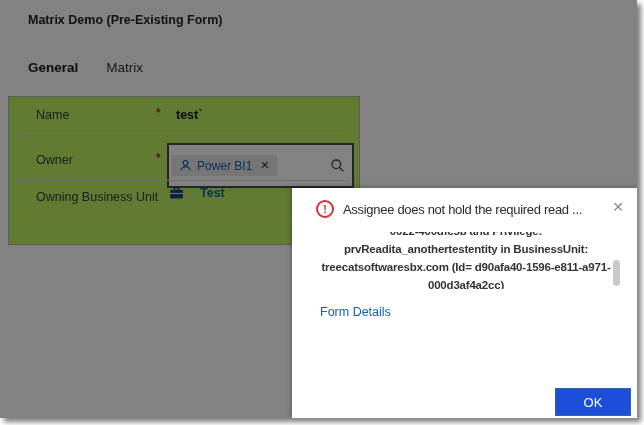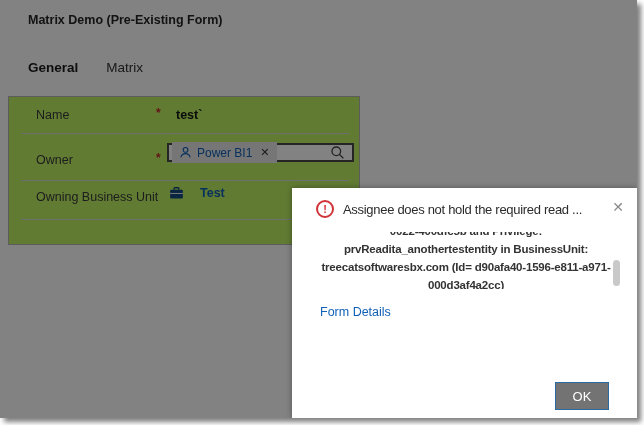--- a/index.html
+++ b/index.html
@@ -24,21 +24,21 @@
   
   .form-card {
     position:absolute; left:8px; top:96px; width:352px; height:149px;
     border:1px solid #b5b5b5; background:#bef264;
   }
   .sep { position:absolute; left:12px; width:328px; height:1px; background:#d8d8d8; }
   .f-label { position:absolute; left:27px; font-size:12.5px; color:#3a3a3a; }
   .req { position:absolute; left:147px; color:#c02b2b; font-size:12px; font-weight:bold; }
   .name-value { position:absolute; left:167px; top:11px; font-size:12.5px; font-weight:bold; color:#161616; cursor:text; }
   .lookup {
-    position:absolute; left:158px; top:46px; width:187px; height:19px;
+    position:absolute; left:158px; top:46px; width:187px; height:45px;
     border:2px solid #4a4a4a; background:#ffffff; display:flex; align-items:center;
   }
   .chip {
     display:flex; align-items:center; gap:5px; background:#e8e8e8;
     height:21px; padding:0 7px; margin-left:3px; cursor:pointer;
   }
   .chip-label { font-size:12px; color:#1160B7; white-space:nowrap; }
   .chip-x { font-size:11px; color:#333; margin-left:3px; cursor:pointer; }
   .search-btn { margin-left:auto; margin-right:7px; display:flex; cursor:pointer; }
   .obu-row { position:absolute; left:160px; top:89px; display:flex; align-items:flex-start; gap:16px; }
@@ -65,22 +65,22 @@
   .msg-viewport { position:absolute; left:28px; top:44px; width:292px; height:57px; overflow:hidden; }
   .msg-inner { margin-top:-10px;text-align:center; }
   .msg-line {
     font-size:11.5px; font-weight:bold; color:#333; line-height:18px;
     letter-spacing:-0.2px; white-space:nowrap;
   }
   .scroll-thumb { position:absolute; left:321px; top:72px; width:7px; height:26px;
     background:#c9c9c9; border-radius:4px; cursor:grab; }
   .show-details { position:absolute; left:28px; top:117px; font-size:12.5px; color:#1160B7; cursor:pointer; }
   .ok-btn {
-    position:absolute; left:263px; top:194px; width:54px; height:28px;
-    background:#737373; border:1px solid #2a69a4; color:#ffffff; font-size:13px;
+    position:absolute; left:263px; top:200px; width:76px; height:28px;
+    background:#1d4ed8; border:1px solid #2a69a4; color:#ffffff; font-size:13px;
     display:flex; align-items:center; justify-content:center; cursor:pointer;
   }
 </style>
 </head>
 <body>
 
 <div class="screen">
 
   <div class="hdr">
     <div class="form-name">Matrix Demo (Pre-Existing Form)</div>

